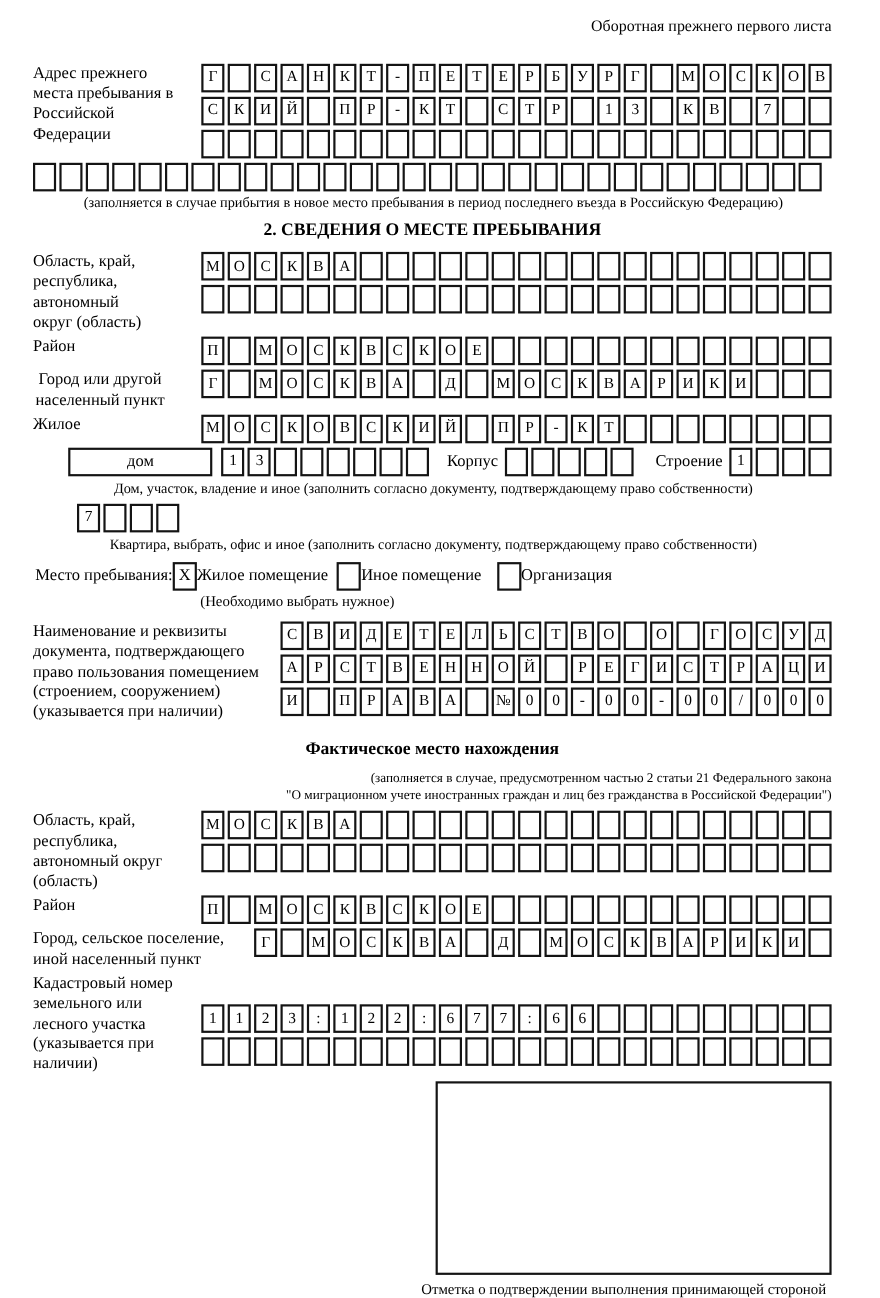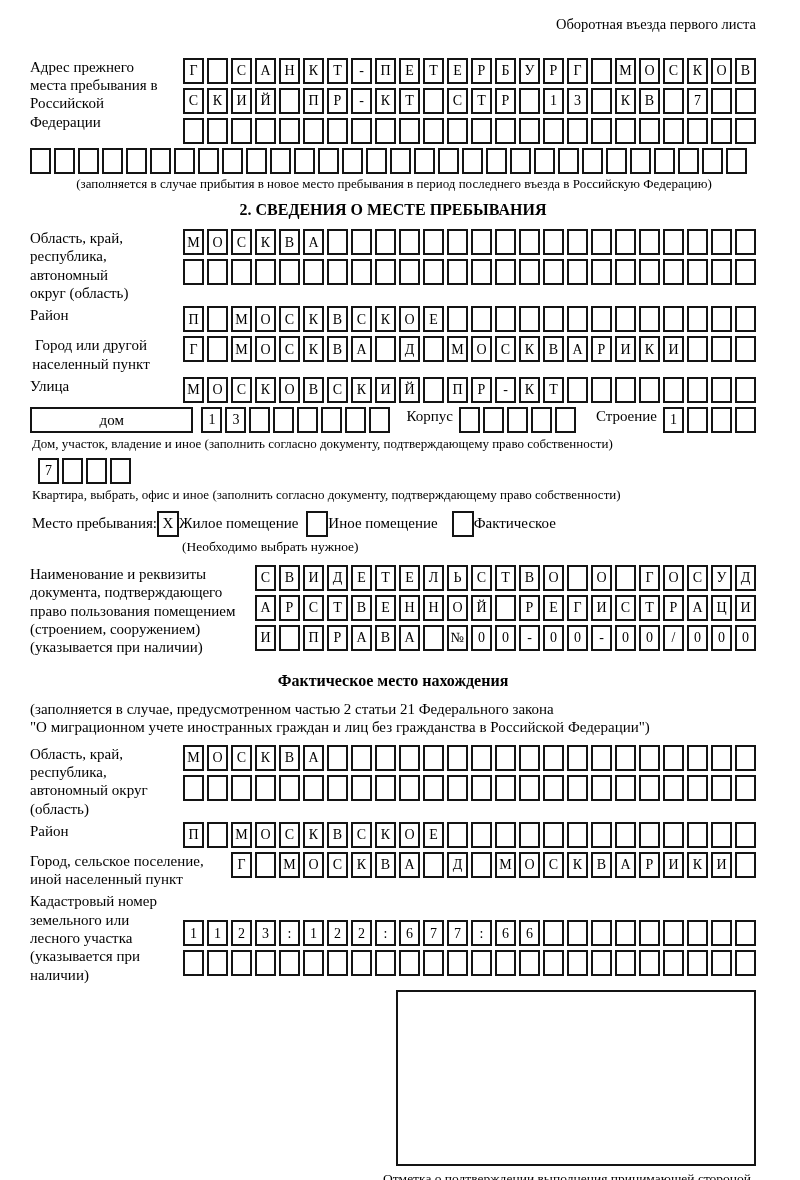--- a/index.html
+++ b/index.html
@@ -16,48 +16,48 @@
   .fieldrow .lbl { flex:1 1 auto; padding-right:8px; }
   .rows { display:flex; flex-direction:column; gap:4px; flex:0 0 auto; }
 
   .cellrow { display:flex; gap:3px; justify-content:flex-end; }
   .cell {
     width:21px; height:26px; flex:0 0 21px;
     border:2px solid #141414;
     display:flex; align-items:center; justify-content:center;
     font-size:14px; background:#fff;
   }
-  .caption { font-size:13px; margin:2px 0 6px 2px; }
+  .caption { font-size:13px; margin:2px 0 6px 2px;text-align:center; }
   .caption.center { text-align:center; }
   .sect-title { text-align:center; font-weight:bold; font-size:16px; margin:8px 0 10px 0; }
 
   .wide-box {
     border:2px solid #141414; height:26px;
     display:flex; align-items:center; justify-content:center; font-size:15px;
   }
-  .house-row, .apt-row { display:flex; margin-bottom:3px; }
+  .house-row, .apt-row { display:flex; align-items:center; margin-bottom:3px;margin-left:32px; }
   .inline-lbl { font-size:15px; padding:0 6px; white-space:nowrap; }
 
   .stay-row { display:flex; align-items:center; margin:8px 0 2px 2px; }
   .checkbox {
     width:22px; height:26px; border:2px solid #141414; flex:0 0 22px;
     display:flex; align-items:center; justify-content:center; font-size:15px;
   }
   .stay-hint { font-size:13.5px; margin:2px 0 10px 152px; }
 
-  .center-cap { text-align:left; font-size:15px; }
+  .center-cap { text-align:right; font-size:12px; }
   .stamp-col { width:378px; margin-left:auto; margin-top:6px; }
   .stamp-box { width:360px; height:176px; border:2px solid #141414; margin-left:18px; }
   .stamp-cap { margin-top:4px; text-align:center; font-size:13.5px; line-height:1.35; }
   .mb2{margin-bottom:2px;} .mb6{margin-bottom:6px;} .mb8{margin-bottom:8px;}
 </style>
 </head>
 <body>
 
-<div class="header-note">Оборотная въезда первого листа</div>
+<div class="header-note">Оборотная прежнего первого листа</div>
 
 <div class="fieldrow">
   <div class="lbl" style="max-width:150px;">Адрес прежнего места пребывания в Российской Федерации</div>
   <div class="rows">
     <div class="cellrow">
         <div class="cell">Г</div>
         <div class="cell"></div>
         <div class="cell">С</div>
         <div class="cell">А</div>
         <div class="cell">Н</div>
@@ -283,21 +283,21 @@
       <div class="cell">И</div>
       <div class="cell">К</div>
       <div class="cell">И</div>
       <div class="cell"></div>
       <div class="cell"></div>
       <div class="cell"></div>
     </div>
 </div>
 
 <div class="fieldrow">
-  <div class="lbl">Улица</div>
+  <div class="lbl">Жилое</div>
   <div class="cellrow">
       <div class="cell">М</div>
       <div class="cell">О</div>
       <div class="cell">С</div>
       <div class="cell">К</div>
       <div class="cell">О</div>
       <div class="cell">В</div>
       <div class="cell">С</div>
       <div class="cell">К</div>
       <div class="cell">И</div>
@@ -359,21 +359,21 @@
 </div>
 <div class="caption">Квартира, выбрать, офис и иное (заполнить согласно документу, подтверждающему право собственности)</div>
 
 <div class="stay-row">
   <span>Место пребывания:</span>
   <span class="checkbox">X</span>
   <span>Жилое помещение</span>
   <span class="checkbox" style="margin-left:8px;"></span>
   <span>Иное помещение</span>
   <span class="checkbox" style="margin-left:14px;"></span>
-  <span>Фактическое</span>
+  <span>Организация</span>
 </div>
 <div class="stay-hint">(Необходимо выбрать нужное)</div>
 
 <div class="fieldrow">
   <div class="lbl" style="max-width:225px;">Наименование и реквизиты документа, подтверждающего право пользования помещением (строением, сооружением) (указывается при наличии)</div>
   <div class="rows">
     <div class="cellrow">
         <div class="cell">С</div>
         <div class="cell">В</div>
         <div class="cell">И</div>

